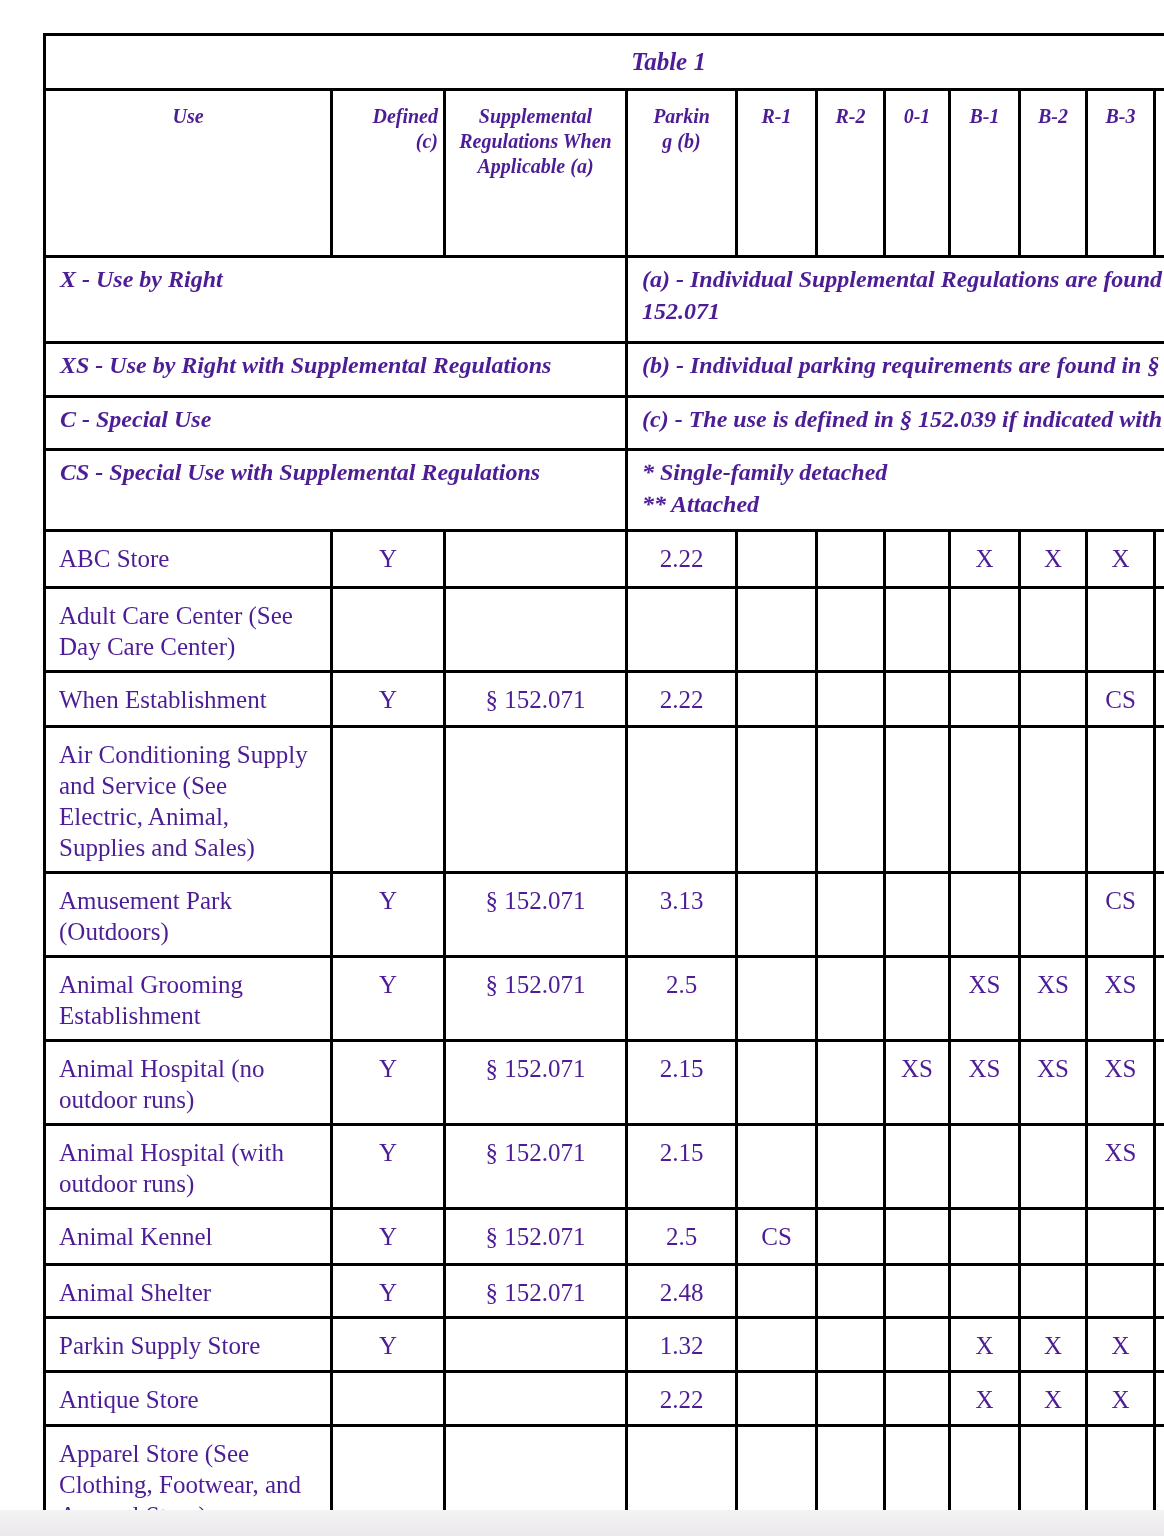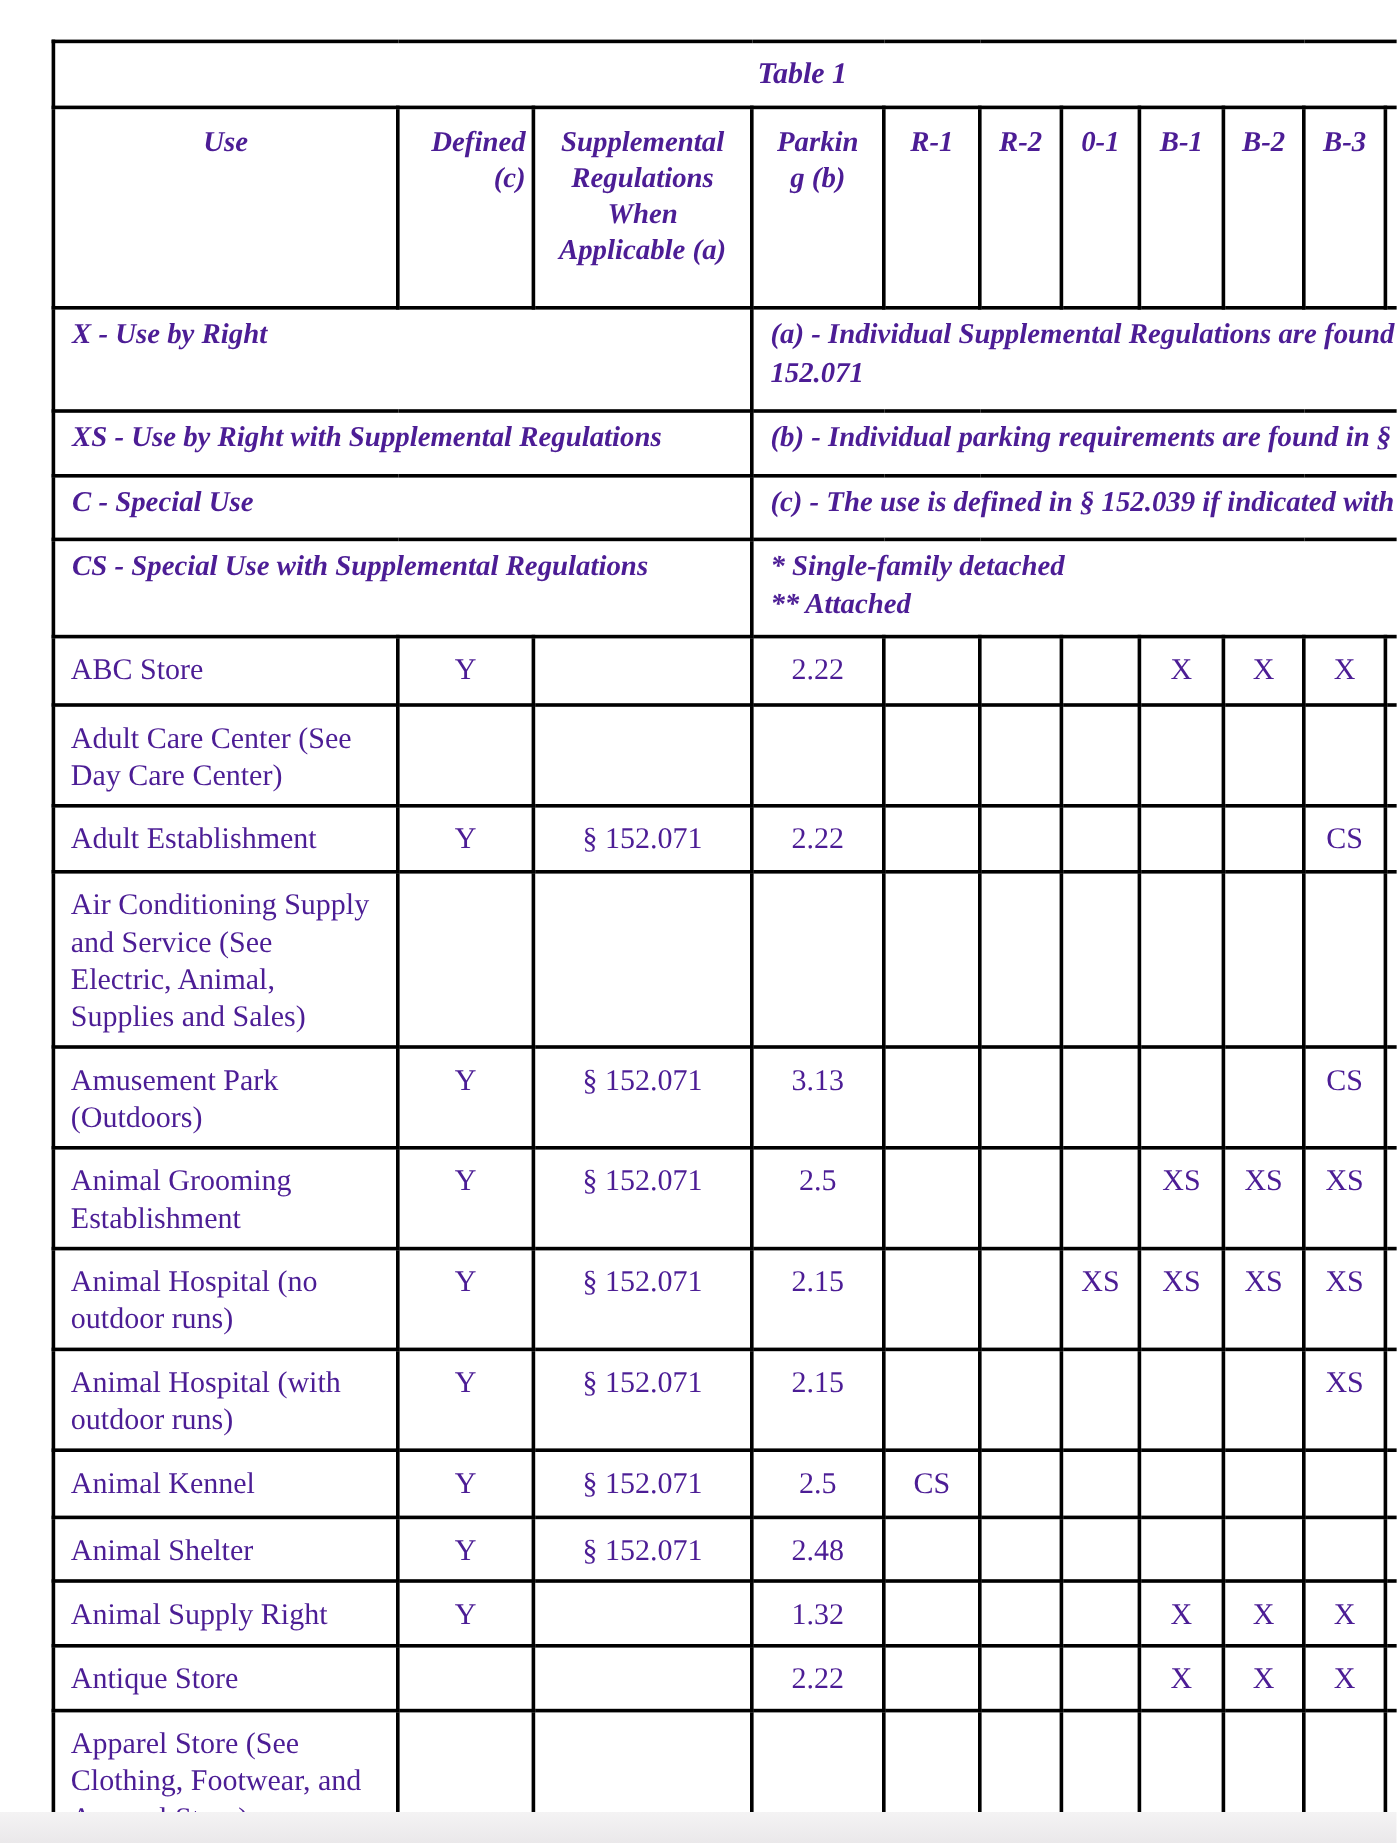--- a/index.html
+++ b/index.html
@@ -41,21 +41,21 @@
     font-weight: bold;
     font-style: italic;
     font-size: 25px;
     text-align: center;
     vertical-align: middle;
   }
   tr.header-row { height: 167px; }
   tr.header-row th {
     font-weight: bold;
     font-style: italic;
-    font-size: 24px;
+    font-size: 20px;
     line-height: 1.25;
     vertical-align: top;
     text-align: center;
     padding: 13px 5px 0 5px;
     white-space: pre-line;
   }
   tr.header-row th.col-defined {
     text-align: right;
     padding-left: 12px;
   }
@@ -189,21 +189,21 @@
           <td class="cell-parking"></td>
           <td class="cell-r1"></td>
           <td class="cell-r2"></td>
           <td class="cell-o1"></td>
           <td class="cell-b1"></td>
           <td class="cell-b2"></td>
           <td class="cell-b3"></td>
           <td class="cell-cut"></td>
         </tr>
         <tr>
-          <td class="cell-use">Adult Establishment</td>
+          <td class="cell-use">When Establishment</td>
           <td class="cell-defined">Y</td>
           <td class="cell-supplemental">§ 152.071</td>
           <td class="cell-parking">2.22</td>
           <td class="cell-r1"></td>
           <td class="cell-r2"></td>
           <td class="cell-o1"></td>
           <td class="cell-b1"></td>
           <td class="cell-b2"></td>
           <td class="cell-b3">CS</td>
           <td class="cell-cut"></td>
@@ -293,21 +293,21 @@
           <td class="cell-parking">2.48</td>
           <td class="cell-r1"></td>
           <td class="cell-r2"></td>
           <td class="cell-o1"></td>
           <td class="cell-b1"></td>
           <td class="cell-b2"></td>
           <td class="cell-b3"></td>
           <td class="cell-cut"></td>
         </tr>
         <tr>
-          <td class="cell-use">Animal Supply Right</td>
+          <td class="cell-use">Parkin Supply Store</td>
           <td class="cell-defined">Y</td>
           <td class="cell-supplemental"></td>
           <td class="cell-parking">1.32</td>
           <td class="cell-r1"></td>
           <td class="cell-r2"></td>
           <td class="cell-o1"></td>
           <td class="cell-b1">X</td>
           <td class="cell-b2">X</td>
           <td class="cell-b3">X</td>
           <td class="cell-cut"></td>

